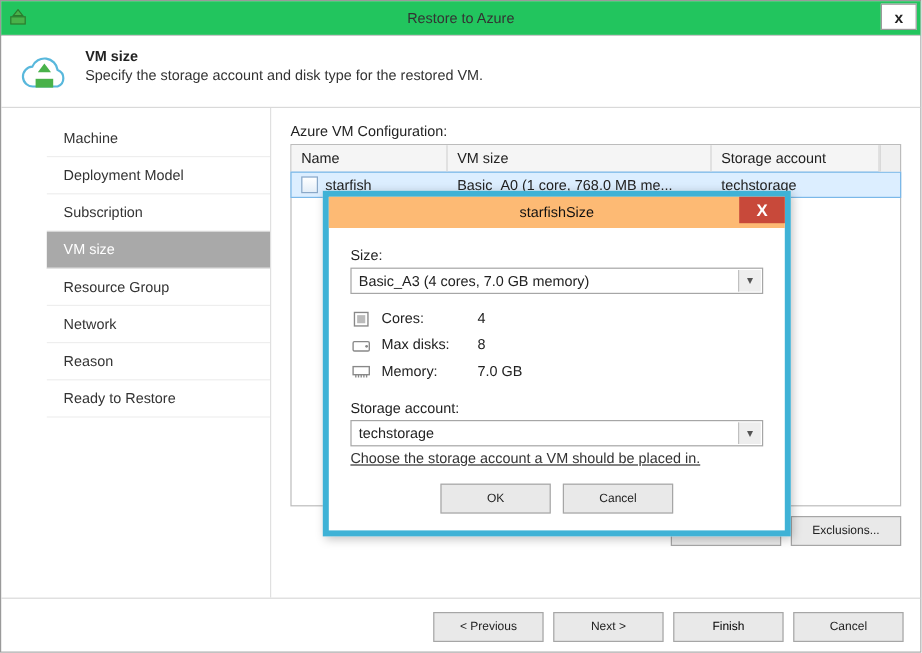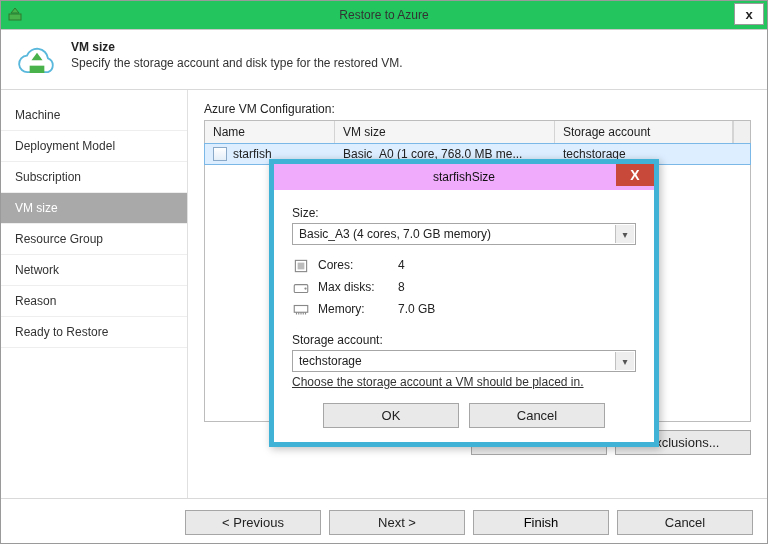--- a/index.html
+++ b/index.html
@@ -6,39 +6,39 @@
   .window{width:768px;height:544px;border:1px solid #9a9a9a;box-sizing:border-box;position:relative;background:#fff;}
   .titlebar{height:28px;background:#22c55e;border-bottom:1px solid #c8c8c8;display:flex;align-items:center;justify-content:center;position:relative;}
   .titlebar .title{font-size:12px;color:#333;}
   .titlebar .icon{position:absolute;left:6px;top:5px;width:16px;height:16px;}
   .titlebar .close{position:absolute;right:3px;top:2px;width:28px;height:20px;border:1px solid #9a9a9a;background:#fff;display:flex;align-items:center;justify-content:center;font-weight:bold;cursor:pointer;font-size:13px;}
   .header{display:flex;align-items:flex-start;padding:10px 14px;border-bottom:1px solid #d9d9d9;height:60px;box-sizing:border-box;}
   .header .bigicon{width:44px;height:44px;margin-right:12px;flex-shrink:0;}
   .header .h-title{font-weight:bold;font-size:12px;}
   .header .h-sub{font-size:12px;color:#333;margin-top:2px;}
   .body{display:flex;height:calc(100% - 28px - 60px - 46px);}
-  .sidebar{width:186px;border-right:1px solid #e0e0e0;padding-top:10px;}
+  .sidebar{width:186px;border-right:1px solid #e0e0e0;padding-top:10px;margin-left:38px;}
   .step{padding:8px 14px;font-size:12px;color:#333;border-bottom:1px solid #eee;cursor:pointer;}
   .step.active{background:#a9a9a9;color:#fff;}
   .main{flex:1;padding:12px 16px;position:relative;}
   .lbl{font-size:12px;margin-bottom:4px;}
   .grid{border:1px solid #bcbcbc;height:300px;background:#fff;}
   .grid .ghead{display:flex;background:#f5f5f5;border-bottom:1px solid #d4d4d4;}
   .grid .gh{padding:4px 8px;font-size:12px;border-right:1px solid #d4d4d4;box-sizing:border-box;}
   .grid .scrollcol{width:16px;background:#f0f0f0;border-left:1px solid #d4d4d4;}
   .grid .row{display:flex;background:#dceeff;border:1px solid #7bb8e8;margin:-1px;}
   .grid .cell{padding:3px 8px;font-size:12px;box-sizing:border-box;display:flex;align-items:center;}
   .col1{width:130px;} .col2{width:220px;} .col3{flex:1;}
   .btnrow{display:flex;justify-content:flex-end;gap:8px;margin-top:8px;}
-  .btn{height:23px;min-width:78px;padding:0 28px;background:#e9e9e9;border:1px solid #a6a6a6;font-size:13px;display:inline-flex;align-items:center;justify-content:center;cursor:pointer;}
+  .btn{height:23px;min-width:78px;padding:0 6px;background:#e9e9e9;border:1px solid #a6a6a6;font-size:10px;display:inline-flex;align-items:center;justify-content:center;cursor:pointer;}
   .btn.disabled{color:#000000;cursor:default;}
   .footer{height:46px;border-top:1px solid #d9d9d9;display:flex;align-items:center;justify-content:flex-end;padding:0 14px;gap:8px;}
   
   .dialog{position:absolute;left:268px;top:158px;width:380px;border:5px solid #3fb2d6;background:#fff;box-shadow:2px 2px 8px rgba(0,0,0,0.25);}
-  .dialog .dtitle{height:26px;background:#f0abfc;color:#111;position:relative;display:flex;align-items:center;justify-content:center;font-size:12px;}
+  .dialog .dtitle{height:26px;background:#fdba74;color:#111;position:relative;display:flex;align-items:center;justify-content:center;font-size:12px;}
   .dialog .dclose{position:absolute;right:0;top:0;width:38px;height:22px;background:#c8493a;color:#fff;display:flex;align-items:center;justify-content:center;font-weight:bold;cursor:pointer;font-size:14px;}
   .dialog .dbody{padding:12px 18px 0 18px;}
   .field-label{font-size:12px;margin:4px 0 3px 0;}
   .select{width:100%;height:22px;border:1px solid #a6a6a6;background:#fff;position:relative;display:flex;align-items:center;padding:0 32px 0 6px;font-size:12px;cursor:pointer;box-sizing:border-box;}
   .select .caret{position:absolute;right:1px;top:1px;bottom:1px;width:18px;background:#eee;border-left:1px solid #c0c0c0;display:flex;align-items:center;justify-content:center;font-size:10px;color:#555;}
   .specs{margin:12px 0 16px 0;}
   .specs .srow{display:flex;align-items:center;margin-bottom:6px;font-size:12px;}
   .specs .sicon{width:18px;height:16px;margin-right:8px;}
   .specs .skey{width:80px;}
   .hint{font-size:12px;color:#333;margin-top:3px;text-decoration:underline;}

